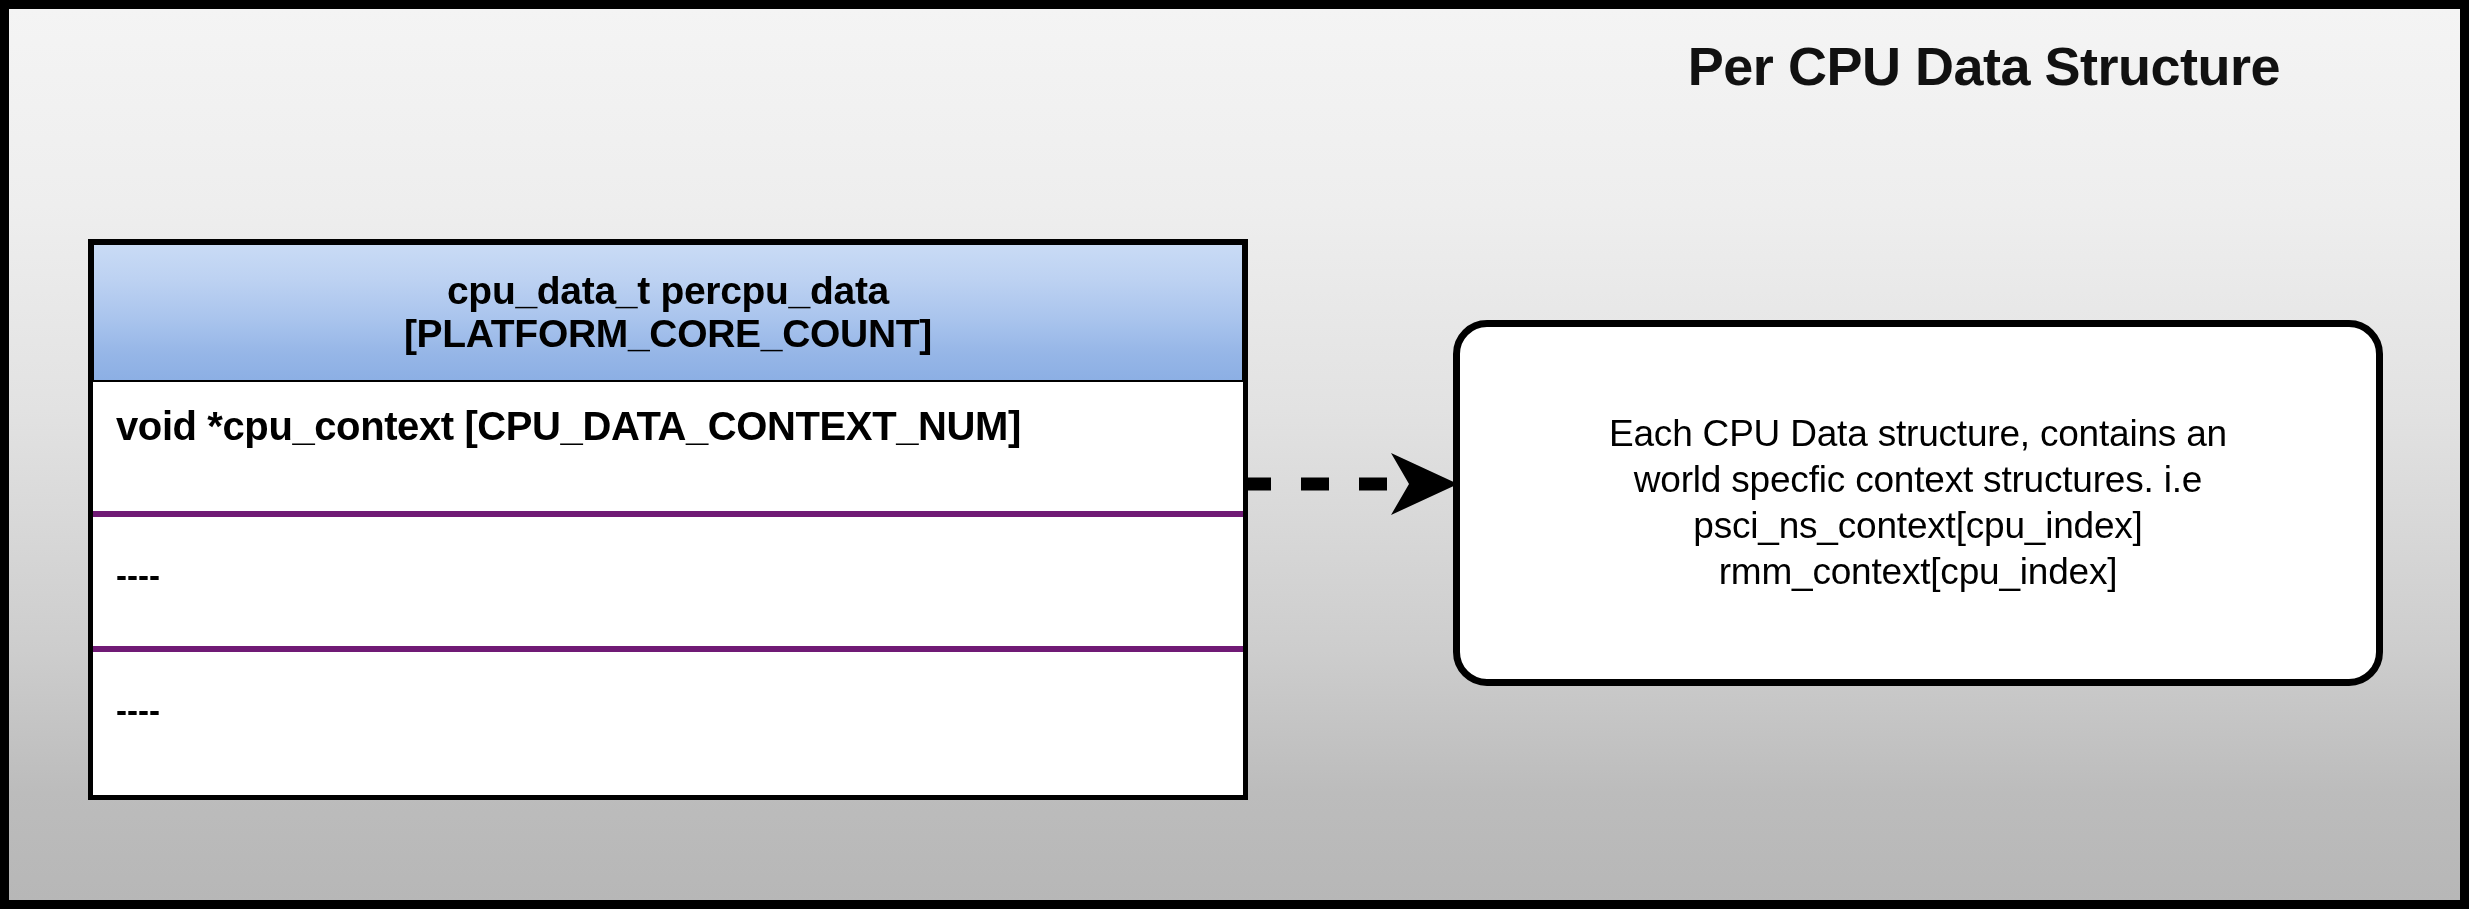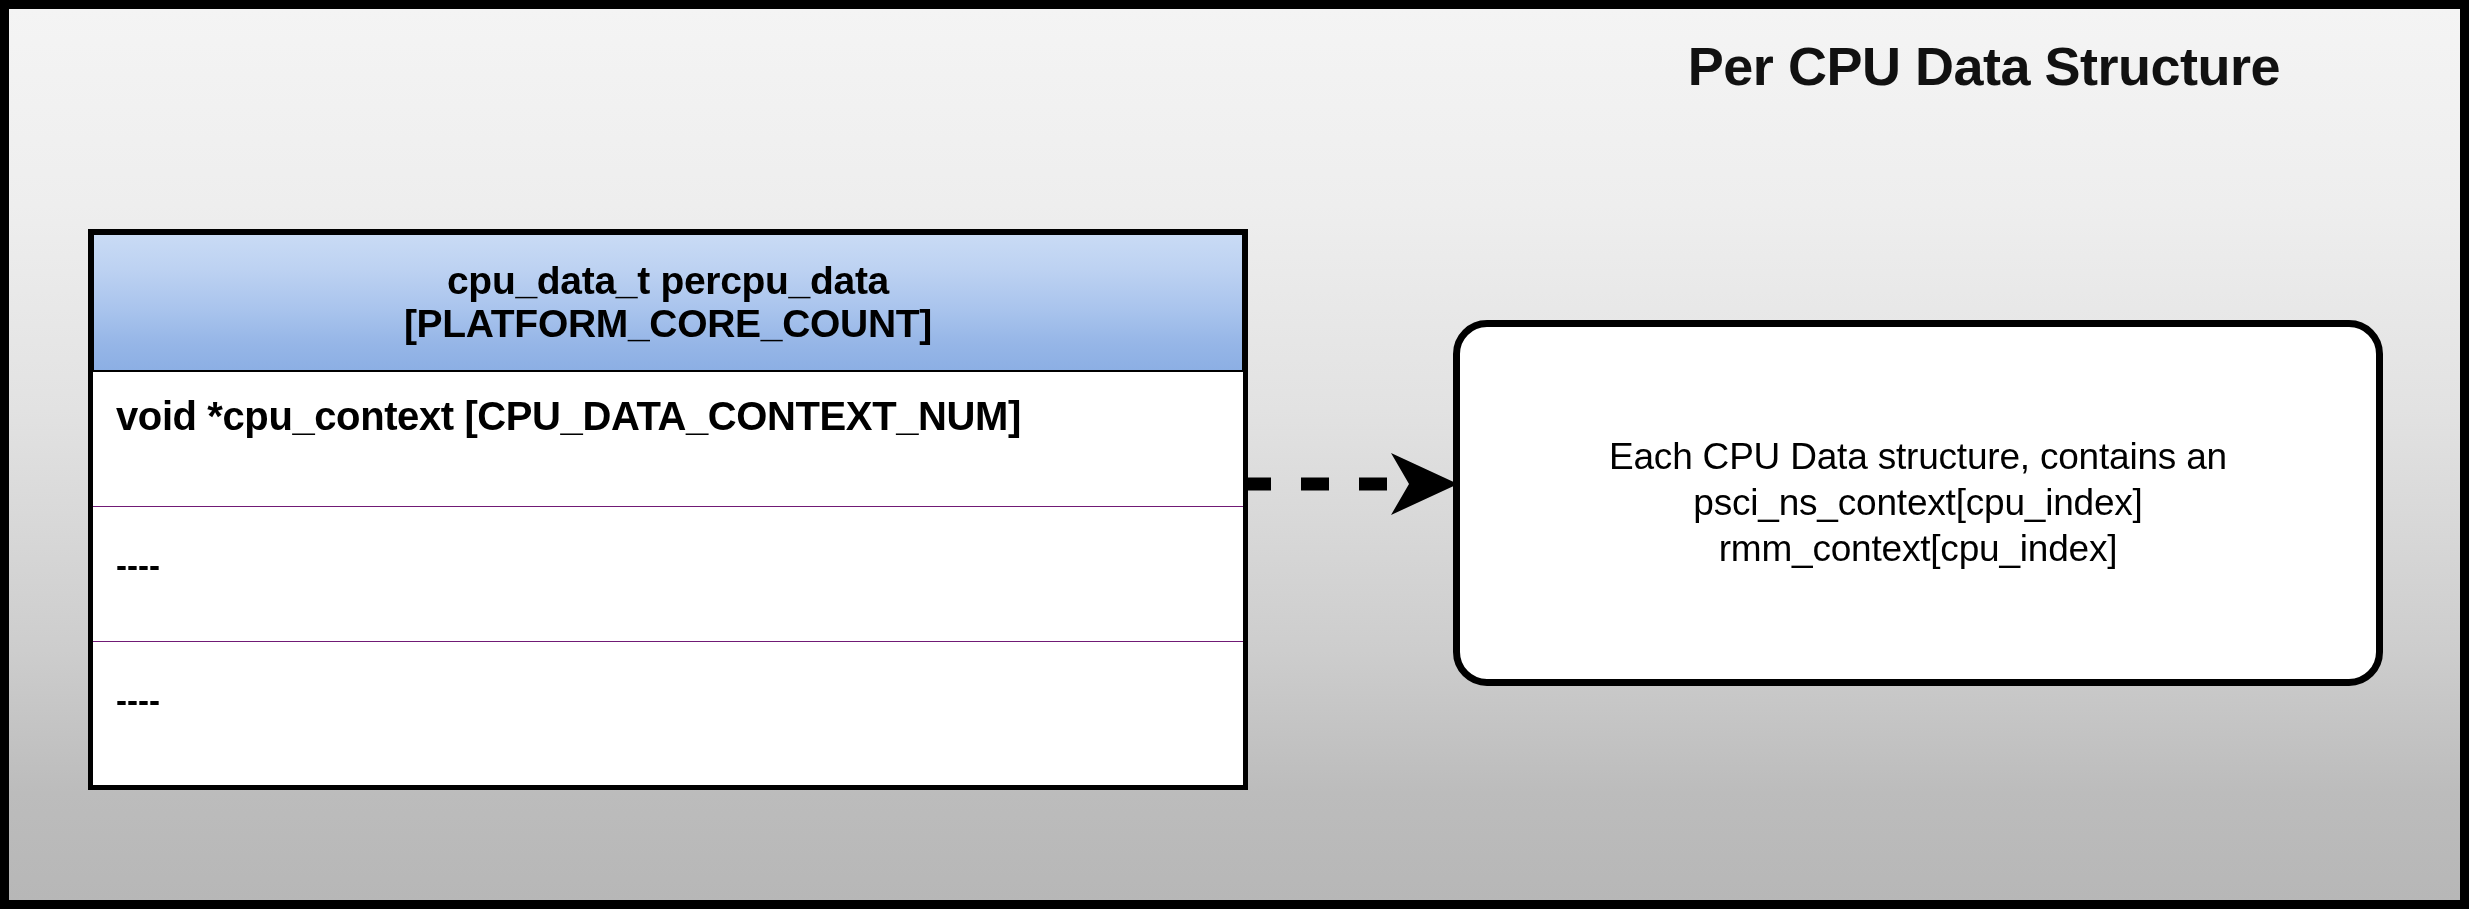--- a/index.html
+++ b/index.html
@@ -41,21 +41,21 @@
     font-stretch: condensed;
     letter-spacing: -0.5px;
     color: #111111;
     white-space: nowrap;
   }
 
   
   #struct-table {
     position: absolute;
     left: 79px;
-    top: 220px;
+    top: 230px;
     width: 960px;
     height: 561px;
     text-align: right;
   }
 
   #struct-header {
     position: absolute;
     left: 0;
     top: 0;
     width: 1160px;
@@ -89,21 +89,21 @@
     border-top: none;
     background: #ffffff;
   }
 
   .struct-row {
     box-sizing: border-box;
     height: 135px;
     padding-left: 23px;
     display: flex;
     align-items: flex-start;
-    border-bottom: 1px solid #701a75;
+    border-bottom: 6px solid #701a75;
   }
   .struct-row:last-child {
     border-bottom: none;
     height: 138px;
   }
   .struct-row .cell {
     margin-top: 22px;
     font-size: 40px;
     font-weight: bold;
     font-stretch: condensed;
@@ -185,18 +185,19 @@
 
     <div id="connector">
       <svg width="220" height="90" viewBox="0 0 220 90">
         <line x1="0" y1="45" x2="148" y2="45" stroke="#000000" stroke-width="13" stroke-dasharray="28,30"></line>
         <path d="M 148 14 L 215 45 L 148 76 L 166 45 Z" fill="#000000"></path>
       </svg>
     </div>
 
     <div id="callout">
       <div class="callout-line">Each CPU Data structure, contains an</div>
+      <div class="callout-line">world specfic context structures. i.e</div>
       <div class="callout-line">psci_ns_context[cpu_index]</div>
       <div class="callout-line">rmm_context[cpu_index]</div>
     </div>
 
   </div>
 </div>
 
 </body></html>

